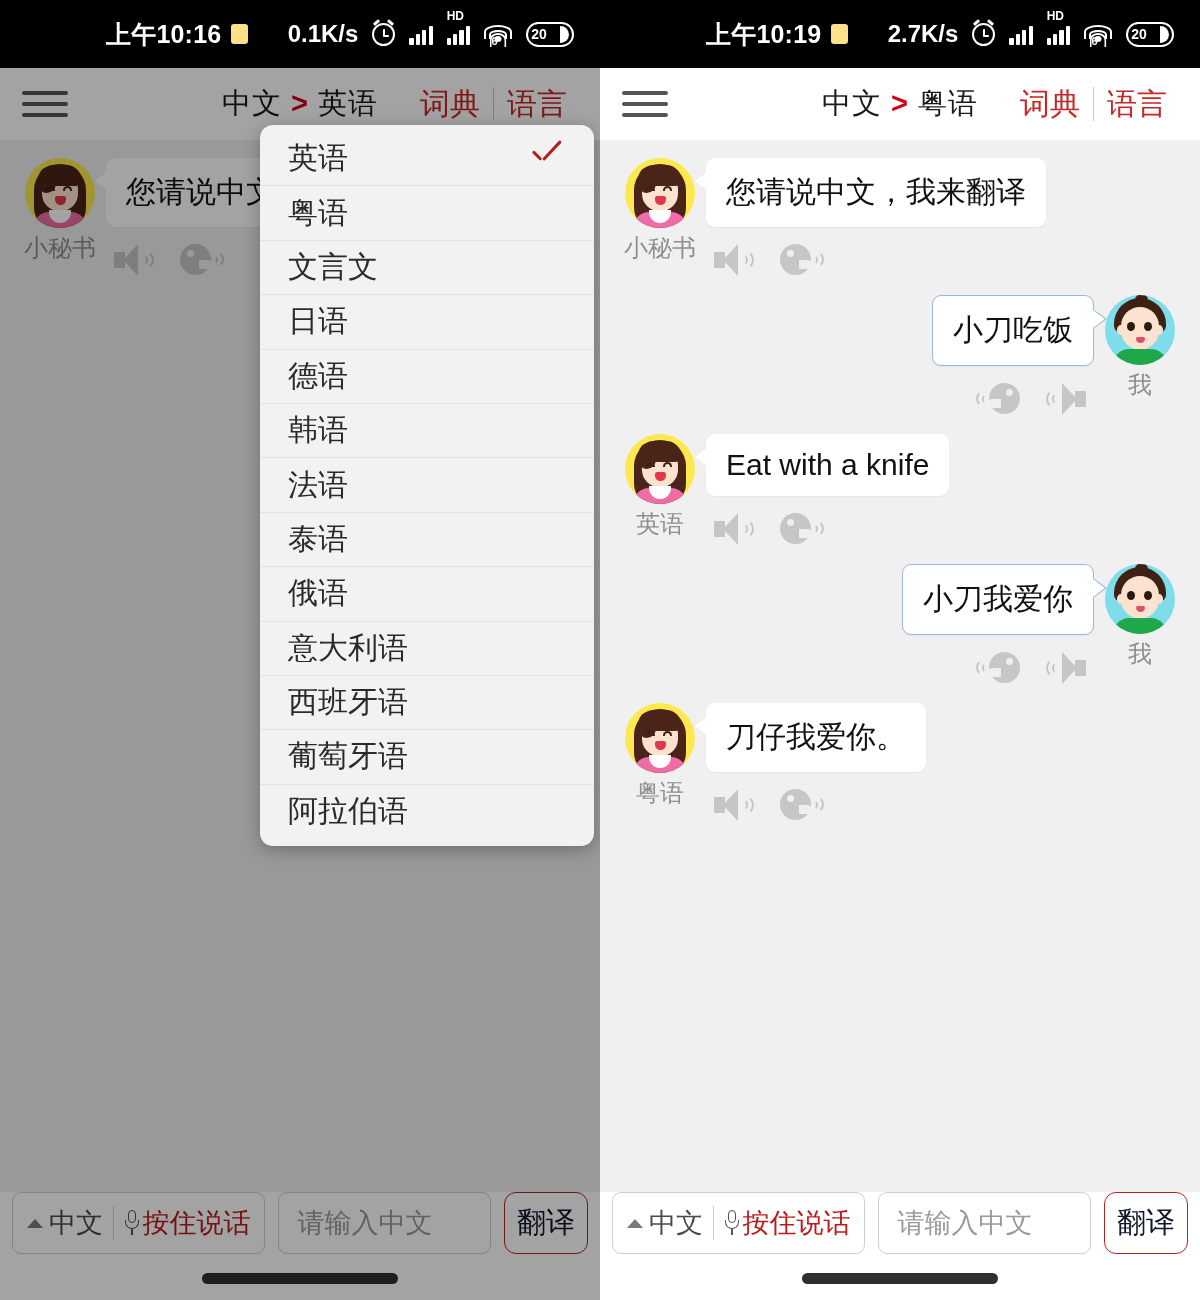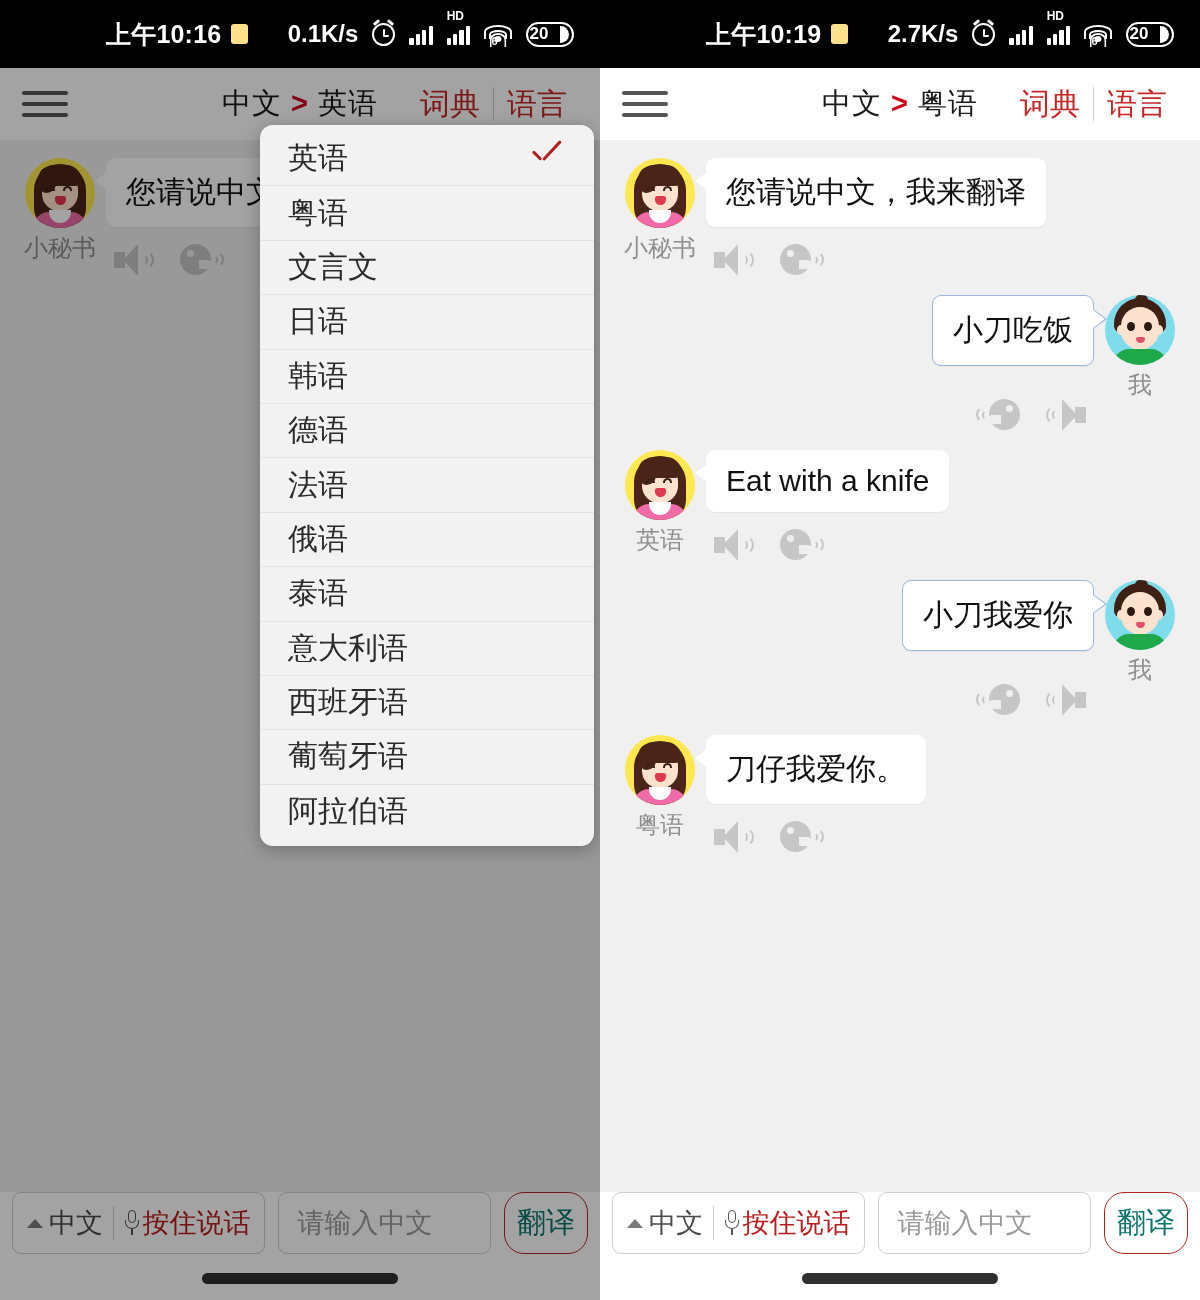--- a/index.html
+++ b/index.html
@@ -38,21 +38,21 @@
   .bars i:nth-child(3){height:15px;} .bars i:nth-child(4){height:19px;}
   .hdwrap { position:relative; display:flex; align-items:flex-end; }
   .hdlabel { position:absolute; top:-13px; left:0px; font-size:12px; font-weight:700; line-height:1; }
   .wifi { position:relative; width:28px; height:22px; }
   .wifi span { position:absolute; border:2.4px solid #fff; border-bottom:none; border-radius:50% 50% 0 0; left:50%; transform:translateX(-50%); }
   .wifi .w1 { width:28px; height:14px; bottom:6px; }
   .wifi .w2 { width:18px; height:9px; bottom:6px; }
   .wifi .w3 { width:7px; height:7px; bottom:3px; background:#fff; border:none; border-radius:50%; height:6px; }
   .wifi .six { position:absolute; right:-3px; bottom:-2px; font-size:11px; font-weight:700; }
   .batt { width:48px; height:25px; border:2.4px solid #fff; border-radius:13px; display:flex; align-items:center; justify-content:center; position:relative; }
-  .batt .lvl { font-size:17px; font-weight:700; margin-right:22px; }
+  .batt .lvl { font-size:14px; font-weight:700; margin-right:22px; }
   .batt .cap { position:absolute; right:3px; top:2px; bottom:2px; width:9px; background:#fff; border-radius:0 9px 9px 0; }
 
   
   .appbar {
     height: 72px; position: relative; display:flex; align-items:center;
     background:#ffffff;
   }
   .hamburger { position:absolute; left:22px; width:46px; height:34px; display:flex; flex-direction:column; justify-content:space-between; padding:4px 0; cursor:pointer; }
   .hamburger i { display:block; height:4px; background:#555; border-radius:2px; }
   .title { width:100%; text-align:center; font-size:29px; color:#1a1a1a; letter-spacing:1px; }
@@ -63,21 +63,21 @@
 
   
   .chat { position:absolute; top:140px; left:0; right:0; bottom:108px; background:#f0f0f0; padding:18px 18px 0 18px; }
   .msg { display:flex; margin-bottom:14px; }
   .msg.right { flex-direction:row-reverse; }
   .who { width:84px; flex:0 0 84px; display:flex; flex-direction:column; align-items:center; }
   .avatar { width:70px; height:70px; border-radius:50%; position:relative; overflow:hidden; }
   .who-name { font-size:24px; color:#8e8e8e; margin-top:4px; white-space:nowrap; }
   .msg.right .who-name { color:#8e8e8e; }
   .bubwrap { display:flex; flex-direction:column; align-items:flex-start; margin-left:4px; }
-  .msg.right .bubwrap { align-items:flex-end; margin-left:0; margin-right:4px;gap:16px; }
+  .msg.right .bubwrap { align-items:flex-end; margin-left:0; margin-right:4px; }
   .bubble {
     background:#ffffff; border-radius:9px; padding:14px 20px;
     font-size:30px; color:#111; position:relative; max-width:400px;
     box-shadow: 0 1px 1px rgba(0,0,0,0.05);
   }
   .bubble::after {
     content:""; position:absolute; top:14px; left:-11px;
     border-top:9px solid transparent; border-bottom:9px solid transparent;
     border-right:12px solid #ffffff;
   }
@@ -119,21 +119,21 @@
   .voice-group { display:flex; align-items:center; border:1.6px solid #cfcfcf; border-radius:9px; height:62px; padding:0 14px; gap:10px; }
   .lang-pick { display:flex; align-items:center; gap:4px; font-size:27px; color:#4a4a4a; }
   .caret-up { width:0;height:0;border-left:8px solid transparent;border-right:8px solid transparent;border-bottom:9px solid #7a7a7a; margin-right:2px;}
   .vsep { width:1.4px; height:34px; background:#cfcfcf; }
   .hold-talk { display:flex; align-items:center; gap:3px; font-size:27px; color:#b91c1c; }
   .mic { width:15px; height:26px; position:relative; }
   .mic .cap { position:absolute; left:3.5px; top:0; width:8px; height:13px; border-radius:4px; border:1.7px solid #555; }
   .mic .arc { position:absolute; left:0.5px; top:10px; width:14px; height:9px; border:1.7px solid #555; border-top:none; border-radius:0 0 9px 9px; }
   .mic .stem { position:absolute; left:6.5px; top:19px; width:1.7px; height:6px; background:#555; }
   .text-input { flex:1; height:62px; border:1.6px solid #cfcfcf; border-radius:9px; display:flex; align-items:center; padding:0 18px; font-size:27px; color:#9a9a9a; background:transparent; }
-  .translate-btn { height:62px; min-width:82px; border:1.8px solid #b02626; border-radius:20px; display:flex; align-items:center; justify-content:center; font-size:29px; color:#0f766e; padding:0 12px; }
+  .translate-btn { height:62px; min-width:82px; border:1.8px solid #b02626; border-radius:12px; display:flex; align-items:center; justify-content:center; font-size:29px; color:#0f172a; padding:0 12px; }
   .home-ind { position:absolute; bottom:16px; left:50%; transform:translateX(-50%); width:196px; height:11px; background:#2f2f2f; border-radius:6px; }
 
   
   .dim { position:absolute; left:0; right:0; top:68px; bottom:0; background:rgba(0,0,0,0.36); z-index:30; }
   .dropdown {
     position:absolute; z-index:40; left:260px; top:125px; width:334px;
     background:#f2f2f2; border-radius:13px; box-shadow:0 4px 18px rgba(0,0,0,0.28);
     padding:6px 0 8px 0; overflow:hidden;
   }
   .dd-item {
@@ -300,33 +300,33 @@
       <div class="dd-item">
           <span>粤语</span>
         </div>
       <div class="dd-item">
           <span>文言文</span>
         </div>
       <div class="dd-item">
           <span>日语</span>
         </div>
       <div class="dd-item">
+          <span>德语</span>
+        </div>
+      <div class="dd-item">
           <span>韩语</span>
         </div>
       <div class="dd-item">
-          <span>德语</span>
-        </div>
-      <div class="dd-item">
           <span>法语</span>
         </div>
       <div class="dd-item">
+          <span>泰语</span>
+        </div>
+      <div class="dd-item">
           <span>俄语</span>
-        </div>
-      <div class="dd-item">
-          <span>泰语</span>
         </div>
       <div class="dd-item">
           <span>意大利语</span>
         </div>
       <div class="dd-item">
           <span>西班牙语</span>
         </div>
       <div class="dd-item">
           <span>葡萄牙语</span>
         </div>

